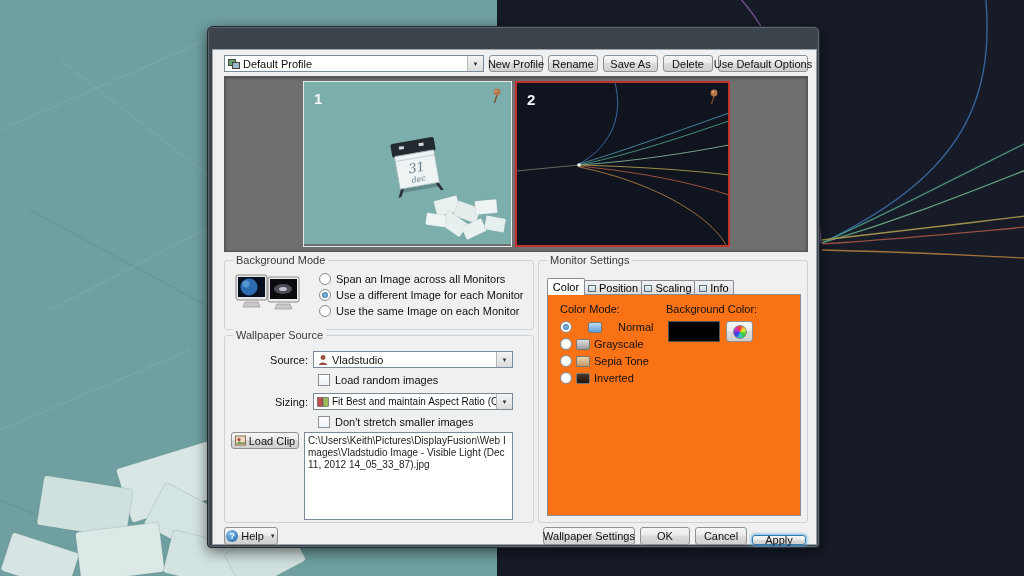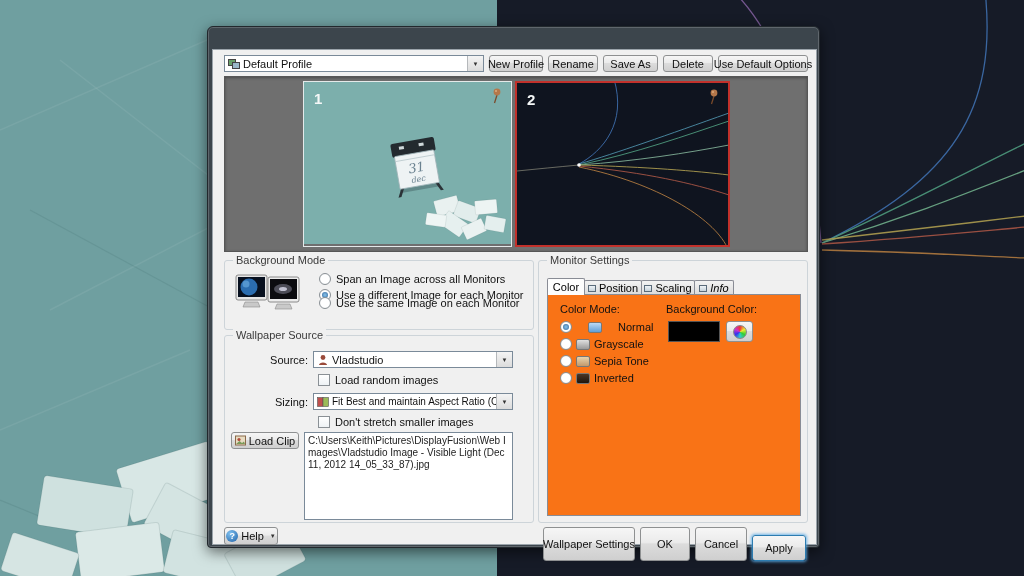--- a/index.html
+++ b/index.html
@@ -81,21 +81,21 @@
   .swatch { position:absolute; width:52px; height:21px; background:#000; border:1px solid #555; }
   .wheelbtn { position:absolute; width:27px; height:21px; }
   .wheel { width:14px; height:14px; border-radius:50%;
            background:conic-gradient(#e33,#ee3,#3c3,#3cc,#33e,#c3c,#e33); border:1px solid #888; }
 
   
   .help-btn { position:absolute; left:11px; top:477px; width:54px; height:18px; padding:0 3px; gap:3px; }
   .qicon { width:12px; height:12px; border-radius:50%; background:radial-gradient(circle at 35% 30%, #7fc0ef, #1f62a8);
            color:#fff; font-size:9px; font-weight:bold; display:flex; align-items:center; justify-content:center; flex:none; }
   .help-sep { width:1px; height:12px; background:#aaa; }
-  .foot-right { position:absolute; top:477px; right:10px; display:flex; gap:5px; height:34px; }
+  .foot-right { position:absolute; top:477px; right:10px; display:flex; gap:5px; height:18px; }
   .apply-focus { border-color:#2d7cb0; box-shadow:0 0 3px 1px rgba(90,170,230,0.85);margin-top:8px; }
 
   .hand { font-family:"DejaVu Serif", serif; fill:#6a8290; font-style:italic; }
 </style>
 </head>
 <body>
 
 <div id="stage">
 
   <svg id="desktop-svg" width="1024" height="576" viewBox="0 0 1024 576">
@@ -228,21 +228,21 @@
           <path d="M42,31 L55,31 L57,36 L40,36 Z" fill="#c9c9c9" stroke="#8a8a8a" stroke-width="0.6"></path>
         </svg>
         <div class="row" style="left:94px; top:12px;">
           <span class="radio"></span>
           <span class="lbl">Span an Image across all Monitors</span>
         </div>
         <div class="row" style="left:94px; top:28px;">
           <span class="radio checked"></span>
           <span class="lbl">Use a different Image for each Monitor</span>
         </div>
-        <div class="row" style="left:94px; top:36px;">
+        <div class="row" style="left:94px; top:44px;">
           <span class="radio"></span>
           <span class="lbl">Use the same Image on each Monitor</span>
         </div>
       </div>
 
       <div class="gb" style="left:11px; top:285px; width:310px; height:188px;">
         <span class="gb-title">Wallpaper Source</span>
 
         <span class="lbl" style="position:absolute; left:28px; top:18px; width:55px; text-align:right;">Source:</span>
         <div class="combo" style="position:absolute; left:88px; top:15px; width:200px;">
@@ -293,21 +293,21 @@
             <span>Color</span>
           </span>
           <span class="tab inactive" style="width:58px;">
             <span class="tabicon"></span>
             <span>Position</span>
           </span>
           <span class="tab inactive" style="width:54px;">
             <span class="tabicon"></span>
             <span>Scaling</span>
           </span>
-          <span class="tab inactive" style="width:40px;font-style:italic;">
+          <span class="tab inactive" style="width:40px;">
             <span class="tabicon"></span>
             <span>Info</span>
           </span>
         </div>
 
         <div class="tabpanel">
           <span class="lbl" style="position:absolute; left:12px; top:8px;">Color Mode:</span>
 
           <div class="row" style="left:12px; top:26px; gap:16px;align-items:flex-end;">
             <span class="radio checked"></span>

